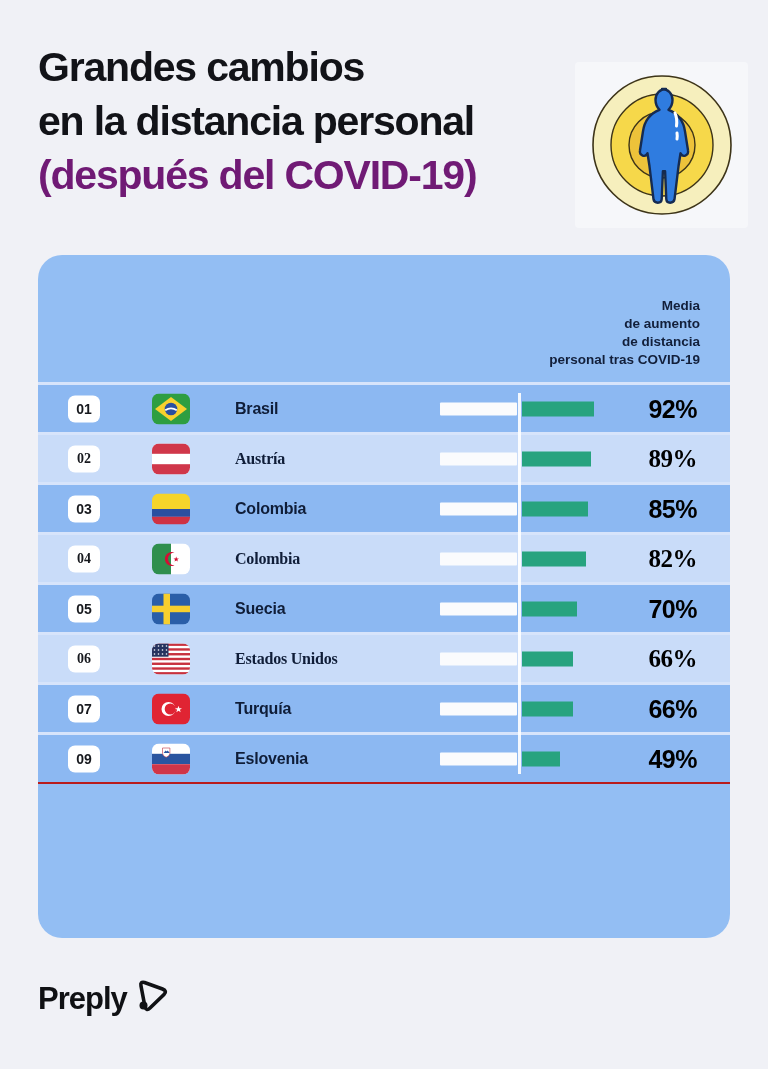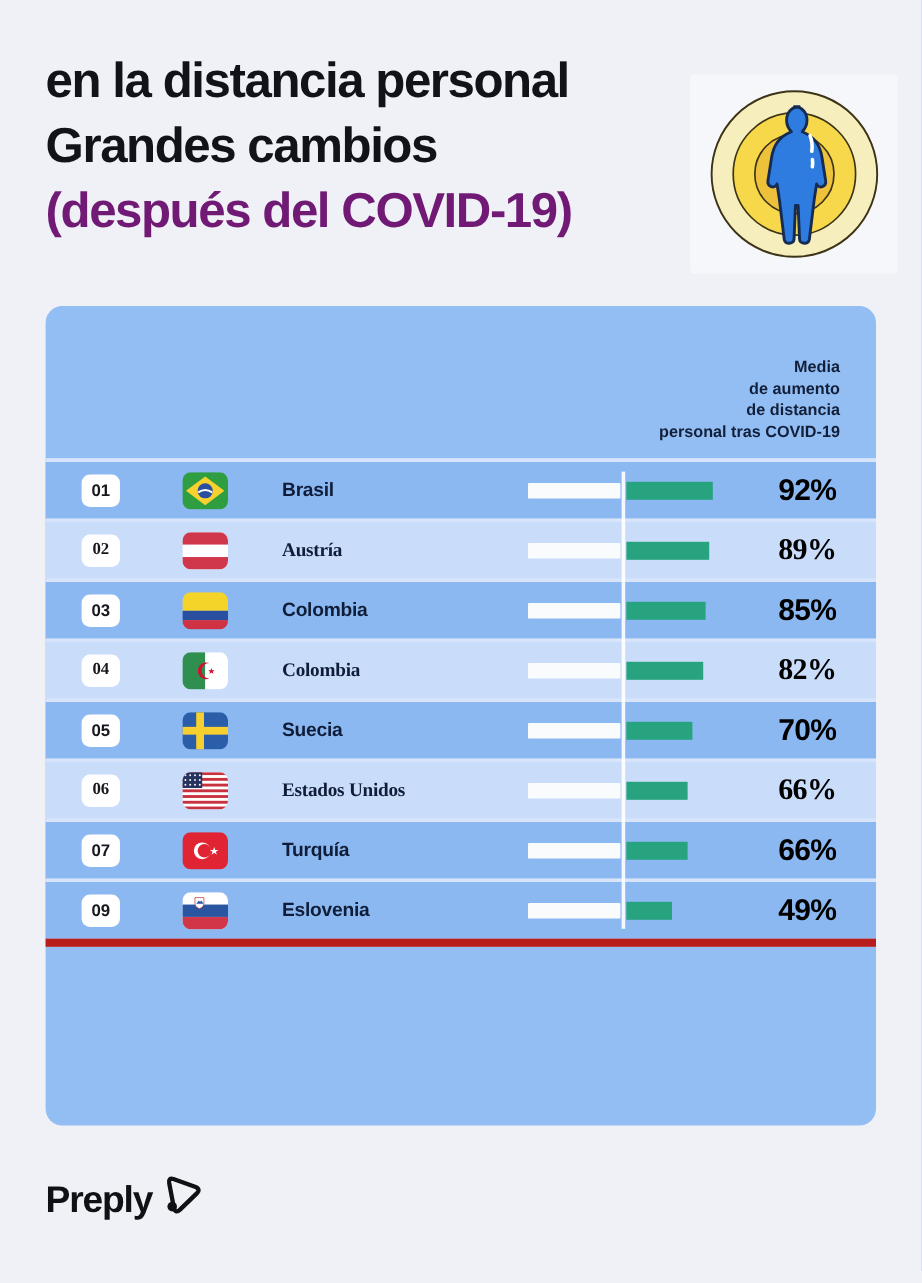--- a/index.html
+++ b/index.html
@@ -9,26 +9,26 @@
   
   .title-block { position:absolute; left:38px; top:40px; width:540px; }
   .title-line { font-size:41px; font-weight:700; letter-spacing:-1.2px; line-height:54px; color:#121318; }
   .title-line.accent { color:#701a75; }
 
   .icon-card { position:absolute; left:575px; top:62px; width:173px; height:166px;
                background:#f6f7fa; border-radius:4px; display:flex; align-items:center; justify-content:center; }
 
   
   .panel { position:absolute; left:38px; top:255px; width:692px; height:683px;
-           background:#93bef3; border-radius:14px; }
+           background:#93bef3; border-radius:24px; }
   .col-note { position:absolute; top:42px; right:30px; text-align:right;
               font-size:13.5px; font-weight:700; line-height:18px; color:#121f3a; }
 
   .rows-wrap { position:absolute; top:127px; left:0; width:692px;
-               background:#d7e4fb; border-top:3px solid #d7e4fb; border-bottom:7px solid #b91c1c;
+               background:#d7e4fb; border-top:3px solid #d7e4fb; border-bottom:2px solid #b91c1c;
                display:flex; flex-direction:column; gap:3px; }
   .row { position:relative; height:47px; width:100%; }
   .row.odd  { background:#8cb8f2; }
   .row.even { background:#c9dcf9;font-family:Liberation Serif, serif; }
 
   .chip { position:absolute; left:30px; top:50%; transform:translateY(-50%);
           width:32px; height:27px; background:#fff; border-radius:7px;
           display:flex; align-items:center; justify-content:center;
           font-size:14px; font-weight:700; color:#16181d; }
   .flag { position:absolute; left:114px; top:50%; transform:translateY(-50%);
@@ -48,22 +48,22 @@
   
   .brand { position:absolute; left:38px; top:978px; display:flex; align-items:center; gap:6px; }
   .brand-name { font-size:31px; font-weight:700; letter-spacing:-1px; color:#101114; }
 </style>
 </head>
 <body>
 
 <div class="page">
 
   <div class="title-block">
+    <div class="title-line">Grandes cambios</div>
     <div class="title-line">en la distancia personal</div>
-    <div class="title-line">Grandes cambios</div>
     <div class="title-line accent">(después del COVID-19)</div>
   </div>
 
   <div class="icon-card">
     <svg width="160" height="156" viewBox="0 0 160 156">
       <circle cx="80" cy="78" r="69" fill="#f6efbd" stroke="#3d3418" stroke-width="1.6"></circle>
       <circle cx="80" cy="78" r="51" fill="#f6d84a" stroke="#3d3418" stroke-width="1.4"></circle>
       <circle cx="80" cy="78" r="33" fill="#edc23a" stroke="#3d3418" stroke-width="1.4"></circle>
       <path d="M80,22 c6.5,0 10.5,5 10.5,11 c0,4 -1.8,7.5 -4,9.8
                c9,3.5 15,11 16.5,21.5 l3,19 c1,5.5 -5.5,7.5 -7.5,3

